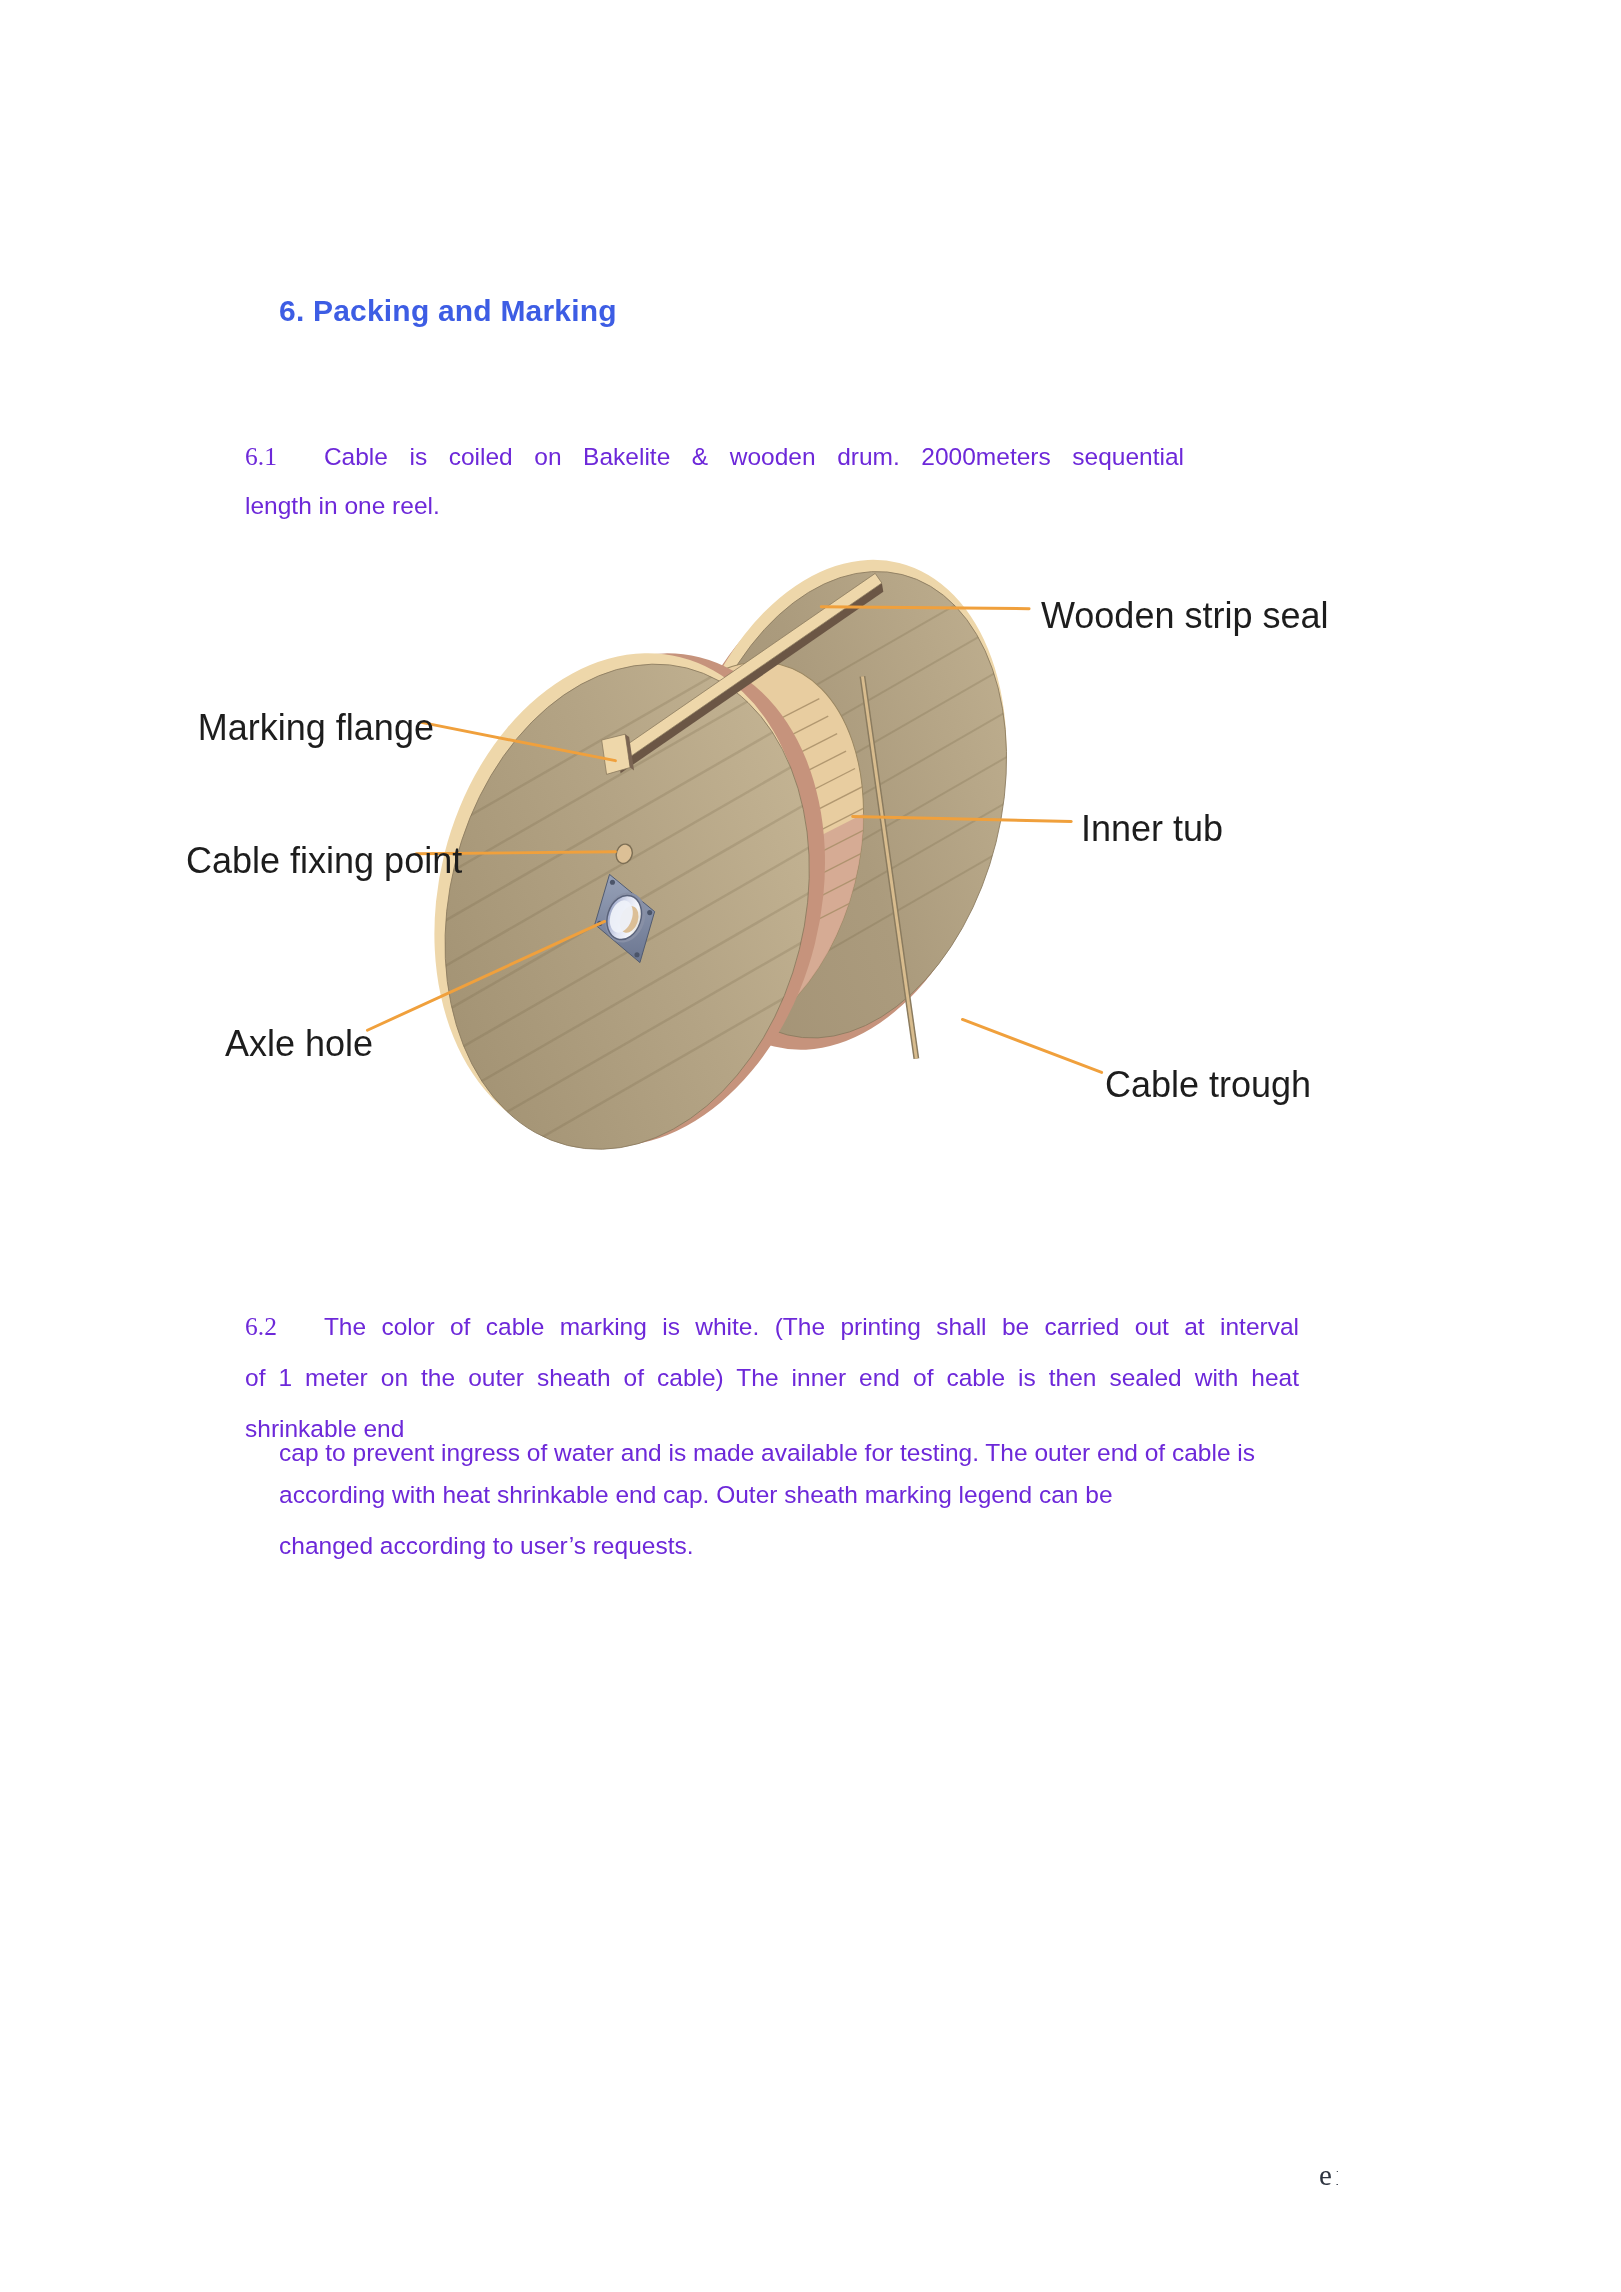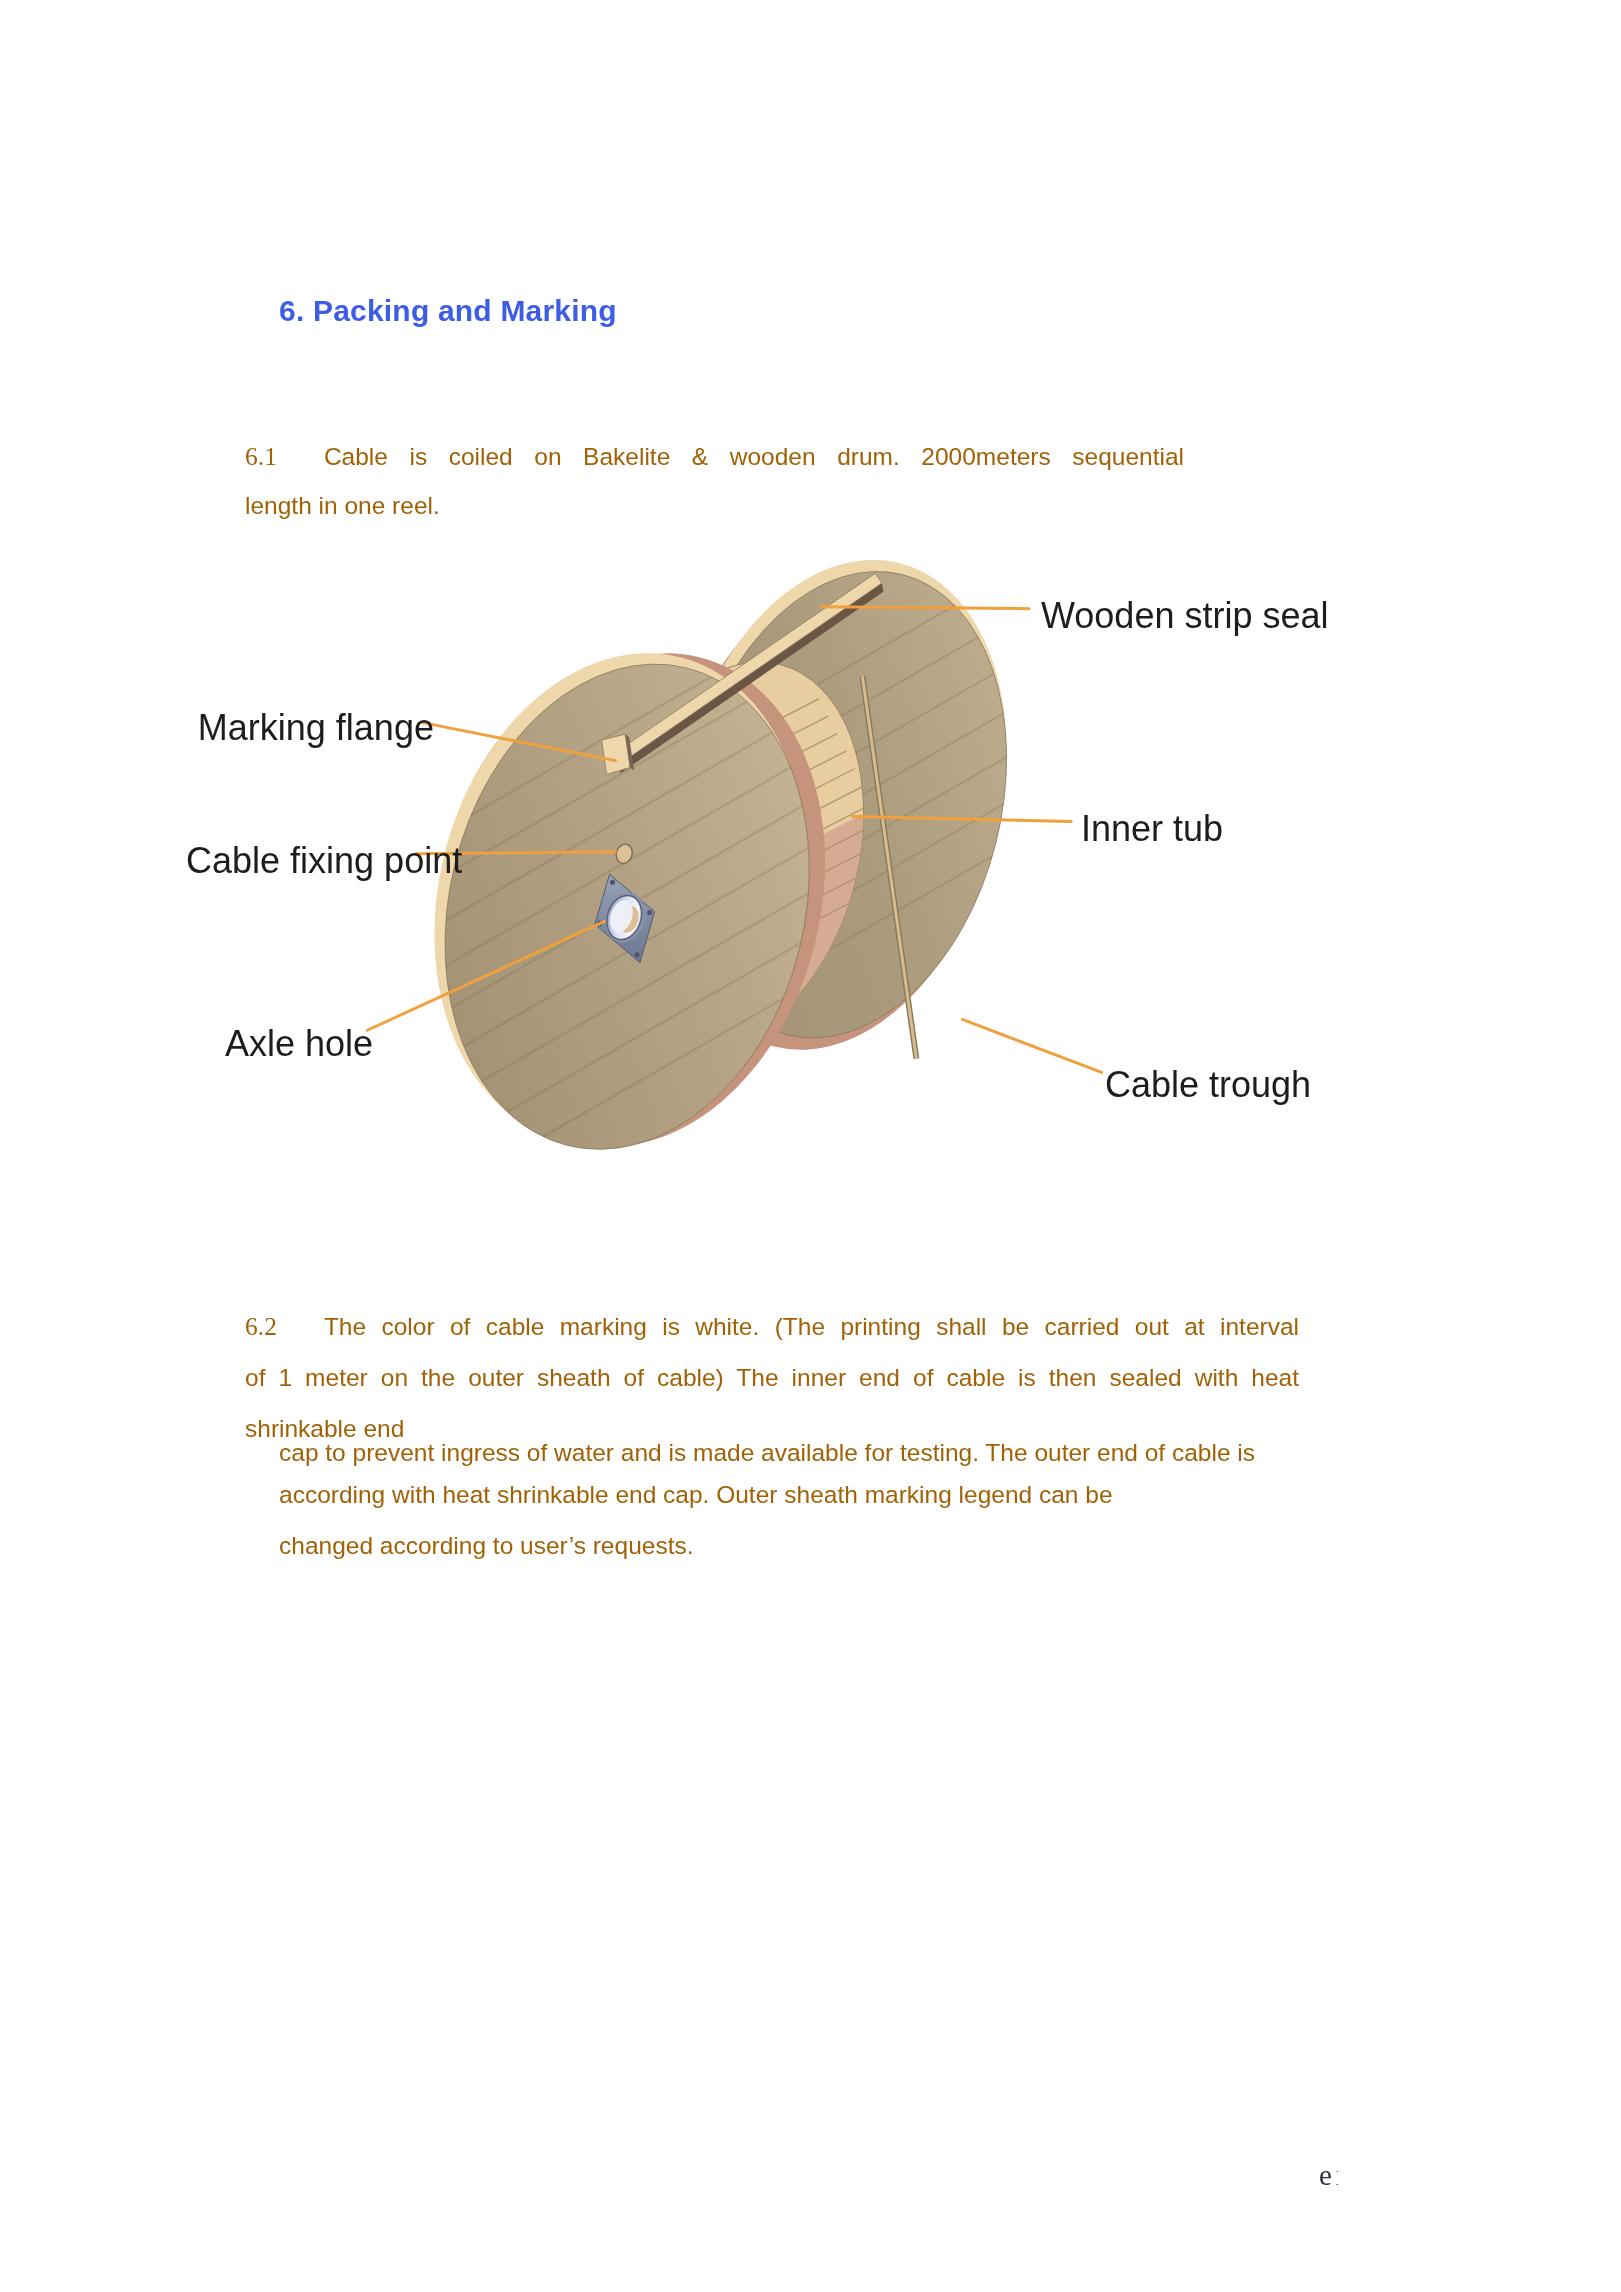--- a/index.html
+++ b/index.html
@@ -1,20 +1,20 @@
 <!DOCTYPE html>
 <html><head>
 <meta charset="utf-8">
 <style>
   html,body{margin:0;padding:0;background:#ffffff;}
   .page{position:relative;width:1338px;height:2293px;background:#ffffff;overflow:hidden;
         font-family:"Liberation Sans",sans-serif;color:#141414;}
   .heading{position:absolute;left:279px;top:294px;font-size:30px;font-weight:bold;
            color:#3d5de4;letter-spacing:0.2px;}
-  .para{position:absolute;font-size:24.5px;color:#a16207;}
+  .para{position:absolute;font-size:24.5px;color:#6d28d9;}
   .p61{left:245px;top:432px;width:939px;}
   .p61 .line{line-height:49px;}
   .p62a{left:245px;top:1301px;width:1054px;}
   .p62a .line{line-height:51px;}
   .p62b{left:279px;top:1432px;width:1103px;}
   .p62b .line{line-height:42px;}
   .p62b .line.last{margin-top:8.8px;}
   .jfull{text-align:justify;text-align-last:justify;}
   .snum{font-family:"Liberation Serif",serif;font-size:25.5px;}
   .gap{display:inline-block;width:47px;}

